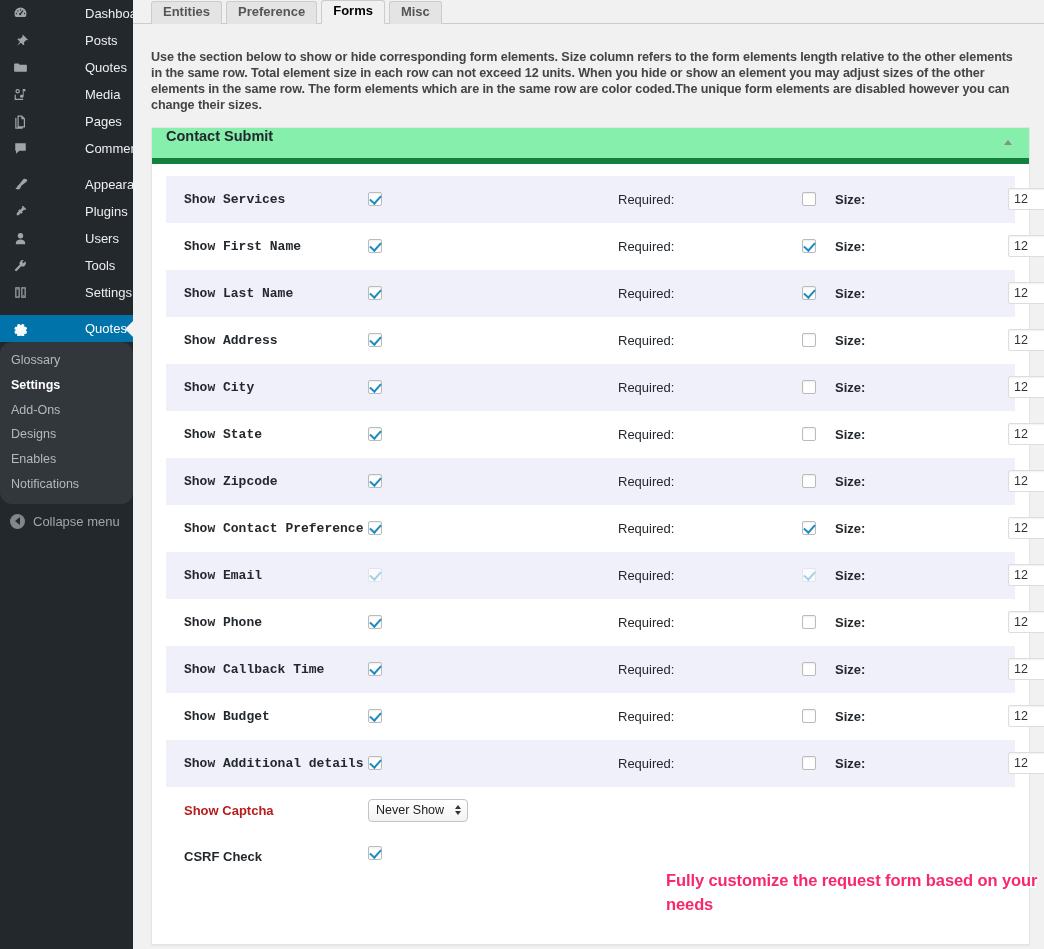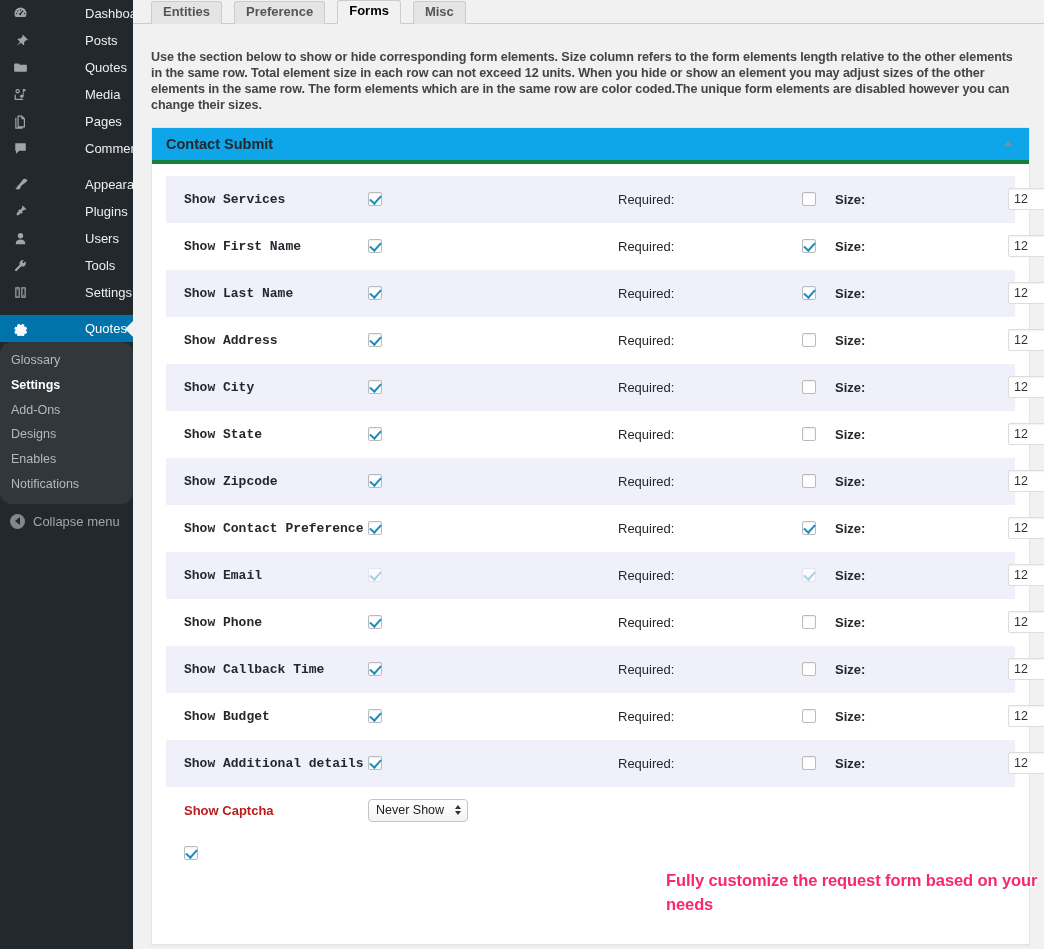--- a/index.html
+++ b/index.html
@@ -93,21 +93,21 @@
     overflow: hidden;
   }
 
   
   #tabbar {
     height: 24px;
     padding-left: 18px;
     border-bottom: 1px solid #ccc;
     background: #f1f1f1;
     display: flex; align-items: flex-end;
-    gap: 12px;
+    gap: 4px;
   }
   .tab {
     display: inline-block;
     padding: 3px 11px 5px 11px;
     font-size: 13px;
     font-weight: bold;
     color: #555;
     background: #e4e4e4;
     border: 1px solid #ccc;
     border-bottom: none;
@@ -135,23 +135,23 @@
   
   #panel {
     margin: 14px 14px 0 18px;
     background: #fff;
     border: 1px solid #e5e5e5;
     box-shadow: 0 1px 1px rgba(0,0,0,.04);
   }
   #panel-head {
     position: relative;
     height: 36px;
-    background: #0ea5e9;
-    border-bottom: 4px solid #15803d;
-    display: flex; align-items: center;
+    background: #86efac;
+    border-bottom: 6px solid #15803d;
+    display: flex; 
     padding: 0 14px;
   }
   #panel-title {
     font-size: 14.5px; font-weight: bold; color: #23282d;
   }
   #panel-toggle {
     position: absolute; right: 12px; top: 50%;
     transform: translateY(-50%);
     width: 18px; height: 18px;
     display: flex; align-items: center; justify-content: center;
@@ -654,20 +654,21 @@
           <span class="sel-wrap">
             <select class="sel" id="captcha-select"><option value="Never Show">Never Show</option></select>
             <span class="sel-arrows">
                 <i class="up"></i>
                 <i class="dn"></i>
               </span>
           </span>
         </div>
 
         <div id="csrf-row">
+          <span class="c-label">CSRF Check</span>
           <div id="csrf-col">
             <span class="cbx checked" id="csrf-cbx"></span>
           </div>
           <div id="annotation">Fully customize the request form based on your needs</div>
         </div>
       </div>
     </section>
 
     <div id="save-wrap">
       

